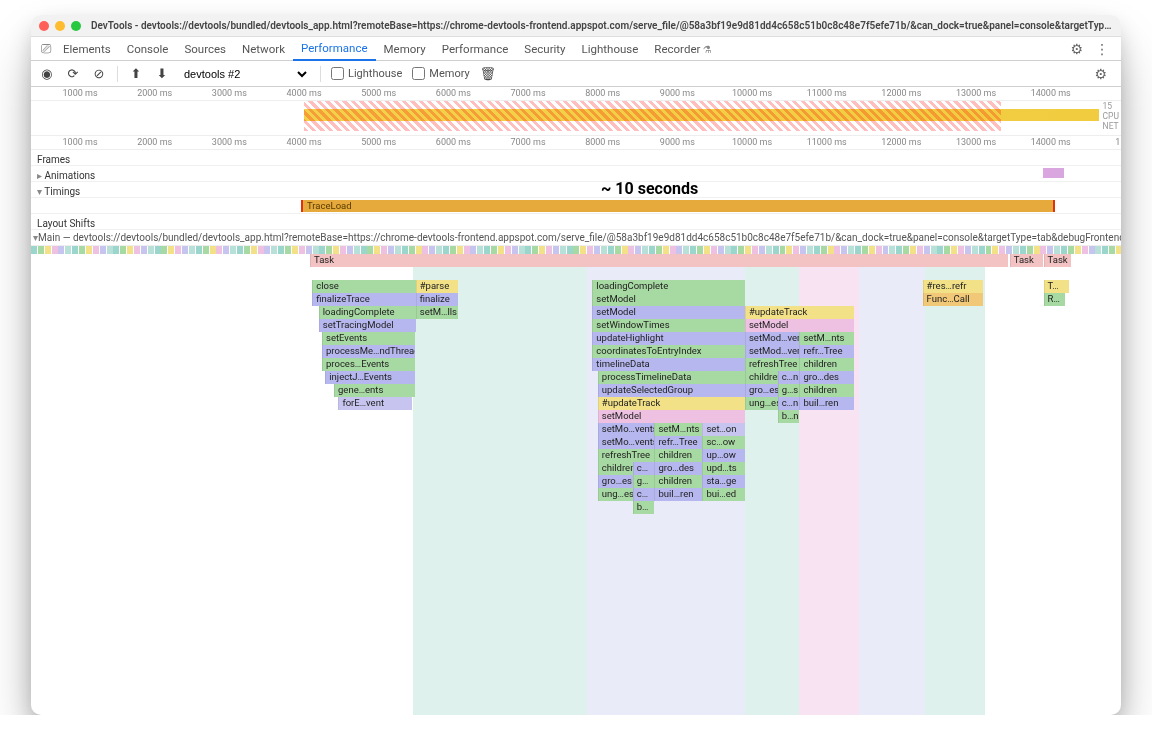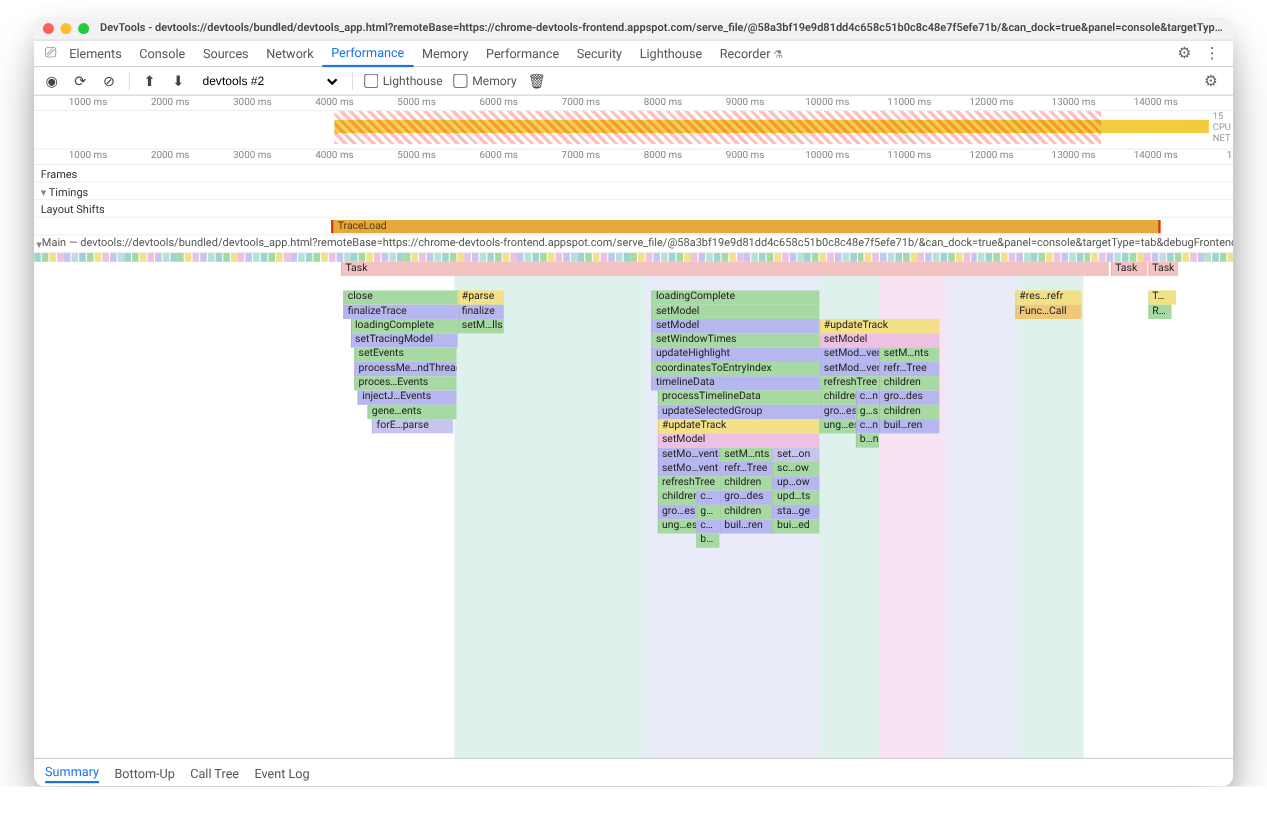--- a/index.html
+++ b/index.html
@@ -203,32 +203,41 @@
       <span style="left: 73%;">11000 ms</span>
       <span style="left: 79.85%;">12000 ms</span>
       <span style="left: 86.7%;">13000 ms</span>
       <span style="left: 93.55%;">14000 ms</span>
       <span style="left: 100.4%;">1500</span>
     </div>
 
   <div class="track">
     <div class="name">Frames</div>
   </div>
+  <div class="track">
+    <div class="name"><span class="tri"></span><span>Animations</span></div>
+    <div class="lane">
+        <span class="pinkbar" style="left:90.5%;width:2.5%"></span>
+      </div>
+  </div>
   <div class="track" style="position:relative">
     <div class="name"><span class="tri open"></span><span>Timings</span></div>
-  </div>
-  <div class="track">
-    <div class="name">Layout Shifts</div>
-    <div class="lane"></div>
+    <div class="lane">
+      <span class="annot" style="left:300px;top:-3px">~ 10 seconds</span>
+    </div>
   </div>
   <div class="track">
     <div class="name"></div>
     <div class="lane">
       <div class="trace" style="left:0%;width:92%">TraceLoad</div>
     </div>
+  </div>
+  <div class="track">
+    <div class="name">Layout Shifts</div>
+    <div class="lane"></div>
   </div>
 
   <div class="main-head">
     <span class="tri"></span>
       <span>Main — devtools://devtools/bundled/devtools_app.html?remoteBase=https://chrome-devtools-frontend.appspot.com/serve_file/@58a3bf19e9d81dd4c658c51b0c8c48e7f5efe71b/&amp;can_dock=true&amp;panel=console&amp;targetType=tab&amp;debugFrontend=true</span>
   </div>
 
   <div class="flame-wrap">
     <div class="topstrip" id="topstrip">
         <span class="s c-teal" style="left: 0%; width: 0.55%;"></span>
@@ -455,21 +464,21 @@
           <div class="ev c-blue" style="left: 70.5%; width: 5%;">gro…des</div>
         </div>
         <div class="row" style="top: 130px;">
           <div class="ev c-green" style="left: 27.8%; width: 7.4%;">gene…ents</div>
           <div class="ev c-blue" style="left: 52%; width: 13.5%;">updateSelectedGroup</div>
           <div class="ev c-blue" style="left: 65.5%; width: 3%;">gro…es</div>
           <div class="ev c-green" style="left: 68.5%; width: 2%;">g…s</div>
           <div class="ev c-green" style="left: 70.5%; width: 5%;">children</div>
         </div>
         <div class="row" style="top: 143px;">
-          <div class="ev c-blue2" style="left: 28.2%; width: 6.8%;">forE…parse</div>
+          <div class="ev c-blue2" style="left: 28.2%; width: 6.8%;">forE…vent</div>
           <div class="ev c-yellow" style="left: 52%; width: 13.5%;">#updateTrack</div>
           <div class="ev c-green" style="left: 65.5%; width: 3%;">ung…es</div>
           <div class="ev c-blue" style="left: 68.5%; width: 2%;">c…n</div>
           <div class="ev c-blue" style="left: 70.5%; width: 5%;">buil…ren</div>
         </div>
         <div class="row" style="top: 156px;">
           <div class="ev c-pink" style="left: 52%; width: 13.5%;">setModel</div>
           <div class="ev c-green" style="left: 68.5%; width: 2%;">b…n</div>
         </div>
         <div class="row" style="top: 169px;">
@@ -504,20 +513,14 @@
           <div class="ev c-blue" style="left: 55.2%; width: 2%;">c…</div>
           <div class="ev c-blue" style="left: 57.2%; width: 4.4%;">buil…ren</div>
           <div class="ev c-green" style="left: 61.6%; width: 3.9%;">bui…ed</div>
         </div>
         <div class="row" style="top: 247px;">
           <div class="ev c-green" style="left: 55.2%; width: 2%;">b…</div>
         </div>
       </div>
   </div>
 
-  <div class="bottom-bar">
-    <span class="btab active">Summary</span>
-    <span class="btab">Bottom-Up</span>
-    <span class="btab">Call Tree</span>
-    <span class="btab">Event Log</span>
-  </div>
 
 </div>
 
 </body></html>

